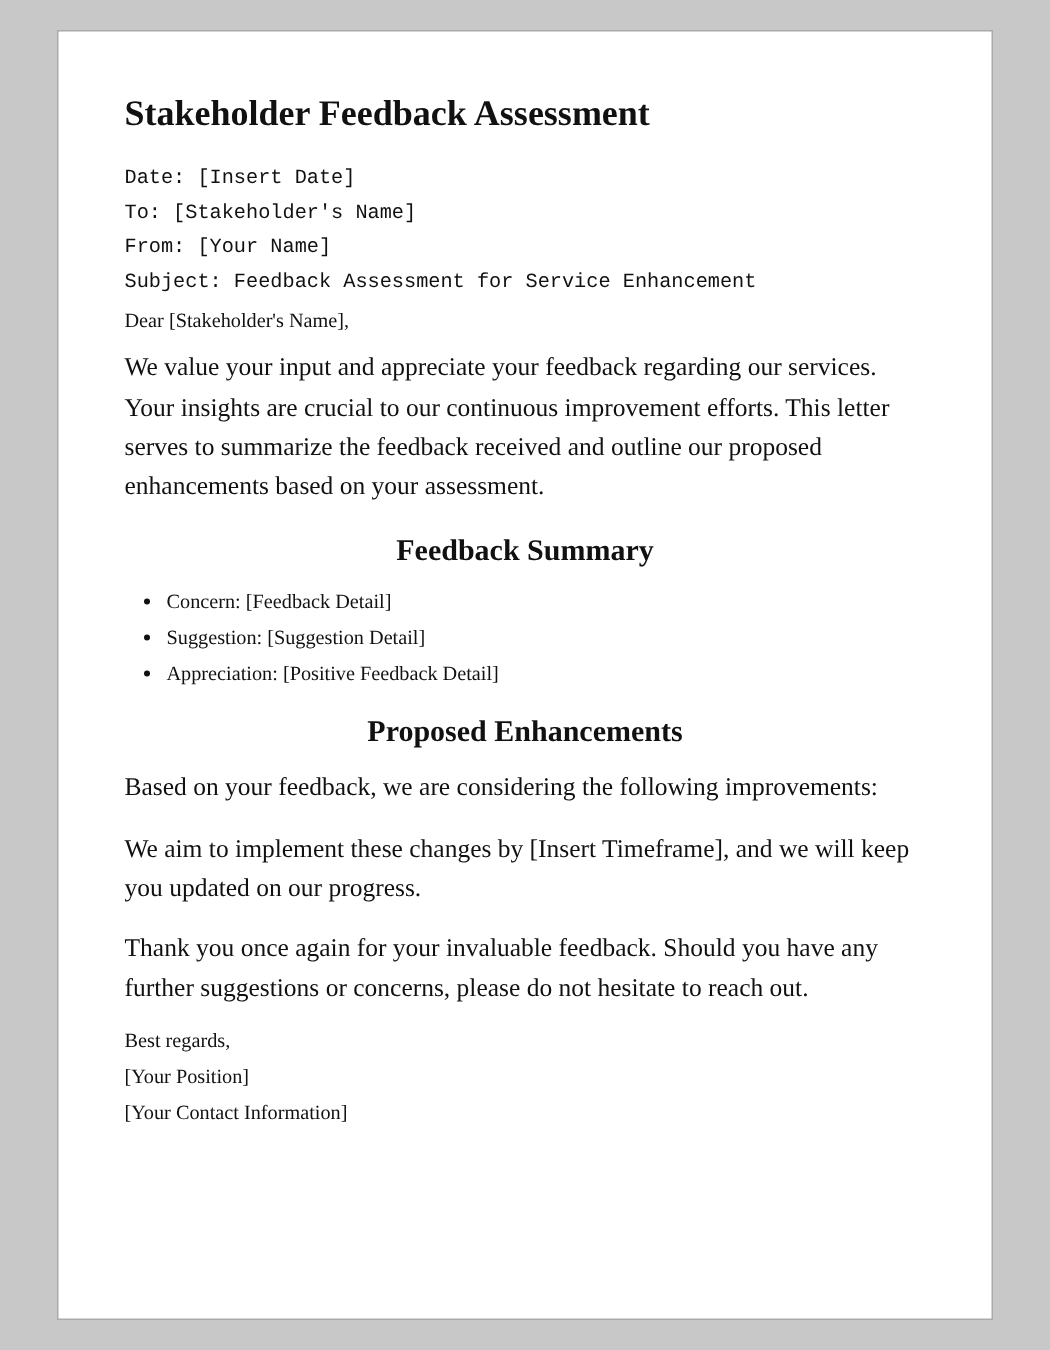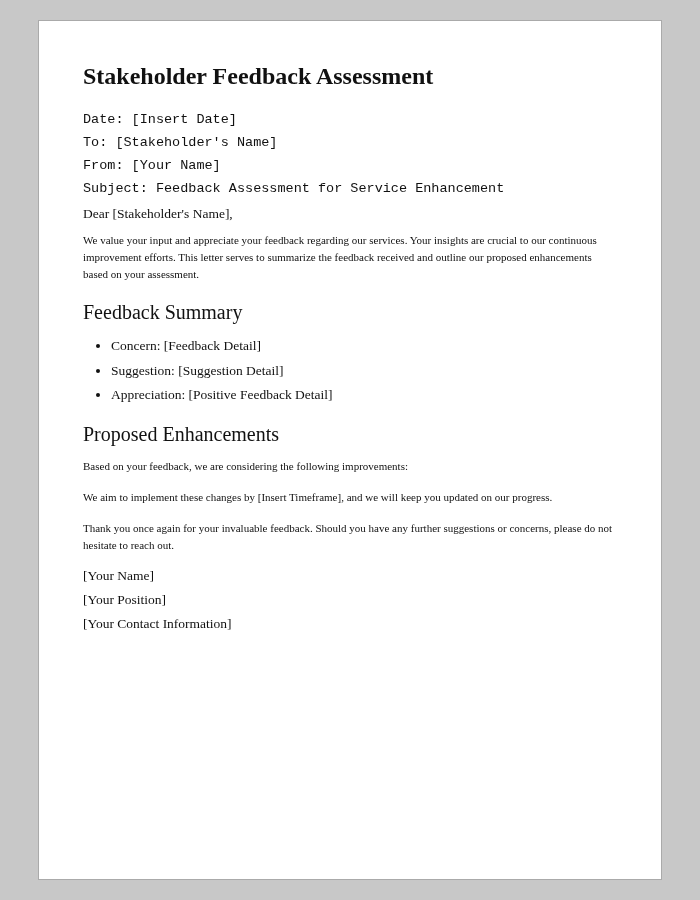--- a/index.html
+++ b/index.html
@@ -42,32 +42,33 @@
     }
 
     .greeting {
       font-size: 13.5px;
       margin-top: 10px;
       margin-bottom: 10px;
       font-family: Georgia, serif;
     }
 
     .body-para {
-      font-size: 11px;
+      font-size: 17px;
       line-height: 1.55;
       margin-bottom: 14px;
       font-family: Georgia, serif;
     }
 
     .section-heading {
       font-size: 20px;
-      font-weight: normal;
+      font-weight: bold;
       font-family: Georgia, serif;
       margin-top: 18px;
       margin-bottom: 12px;
+      text-align: center;
     }
 
     .bullet-list {
       list-style-type: disc;
       padding-left: 28px;
       margin-bottom: 14px;
     }
 
     .bullet-list li {
       font-size: 13.5px;
@@ -116,18 +117,18 @@
   <h2 class="section-heading">Proposed Enhancements</h2>
 
   <p class="body-para">Based on your feedback, we are considering the following improvements:</p>
 
 
   <p class="body-para">We aim to implement these changes by [Insert Timeframe], and we will keep you updated on our progress.</p>
 
   <p class="body-para">Thank you once again for your invaluable feedback. Should you have any further suggestions or concerns, please do not hesitate to reach out.</p>
 
   <div class="signature-block">
-    <p class="signature-line">[Your Name]</p>
+    <p class="signature-line">Best regards,</p>
     <p class="signature-line">[Your Position]</p>
     <p class="signature-line">[Your Contact Information]</p>
   </div>
 
 </div>
 
 </body></html>

